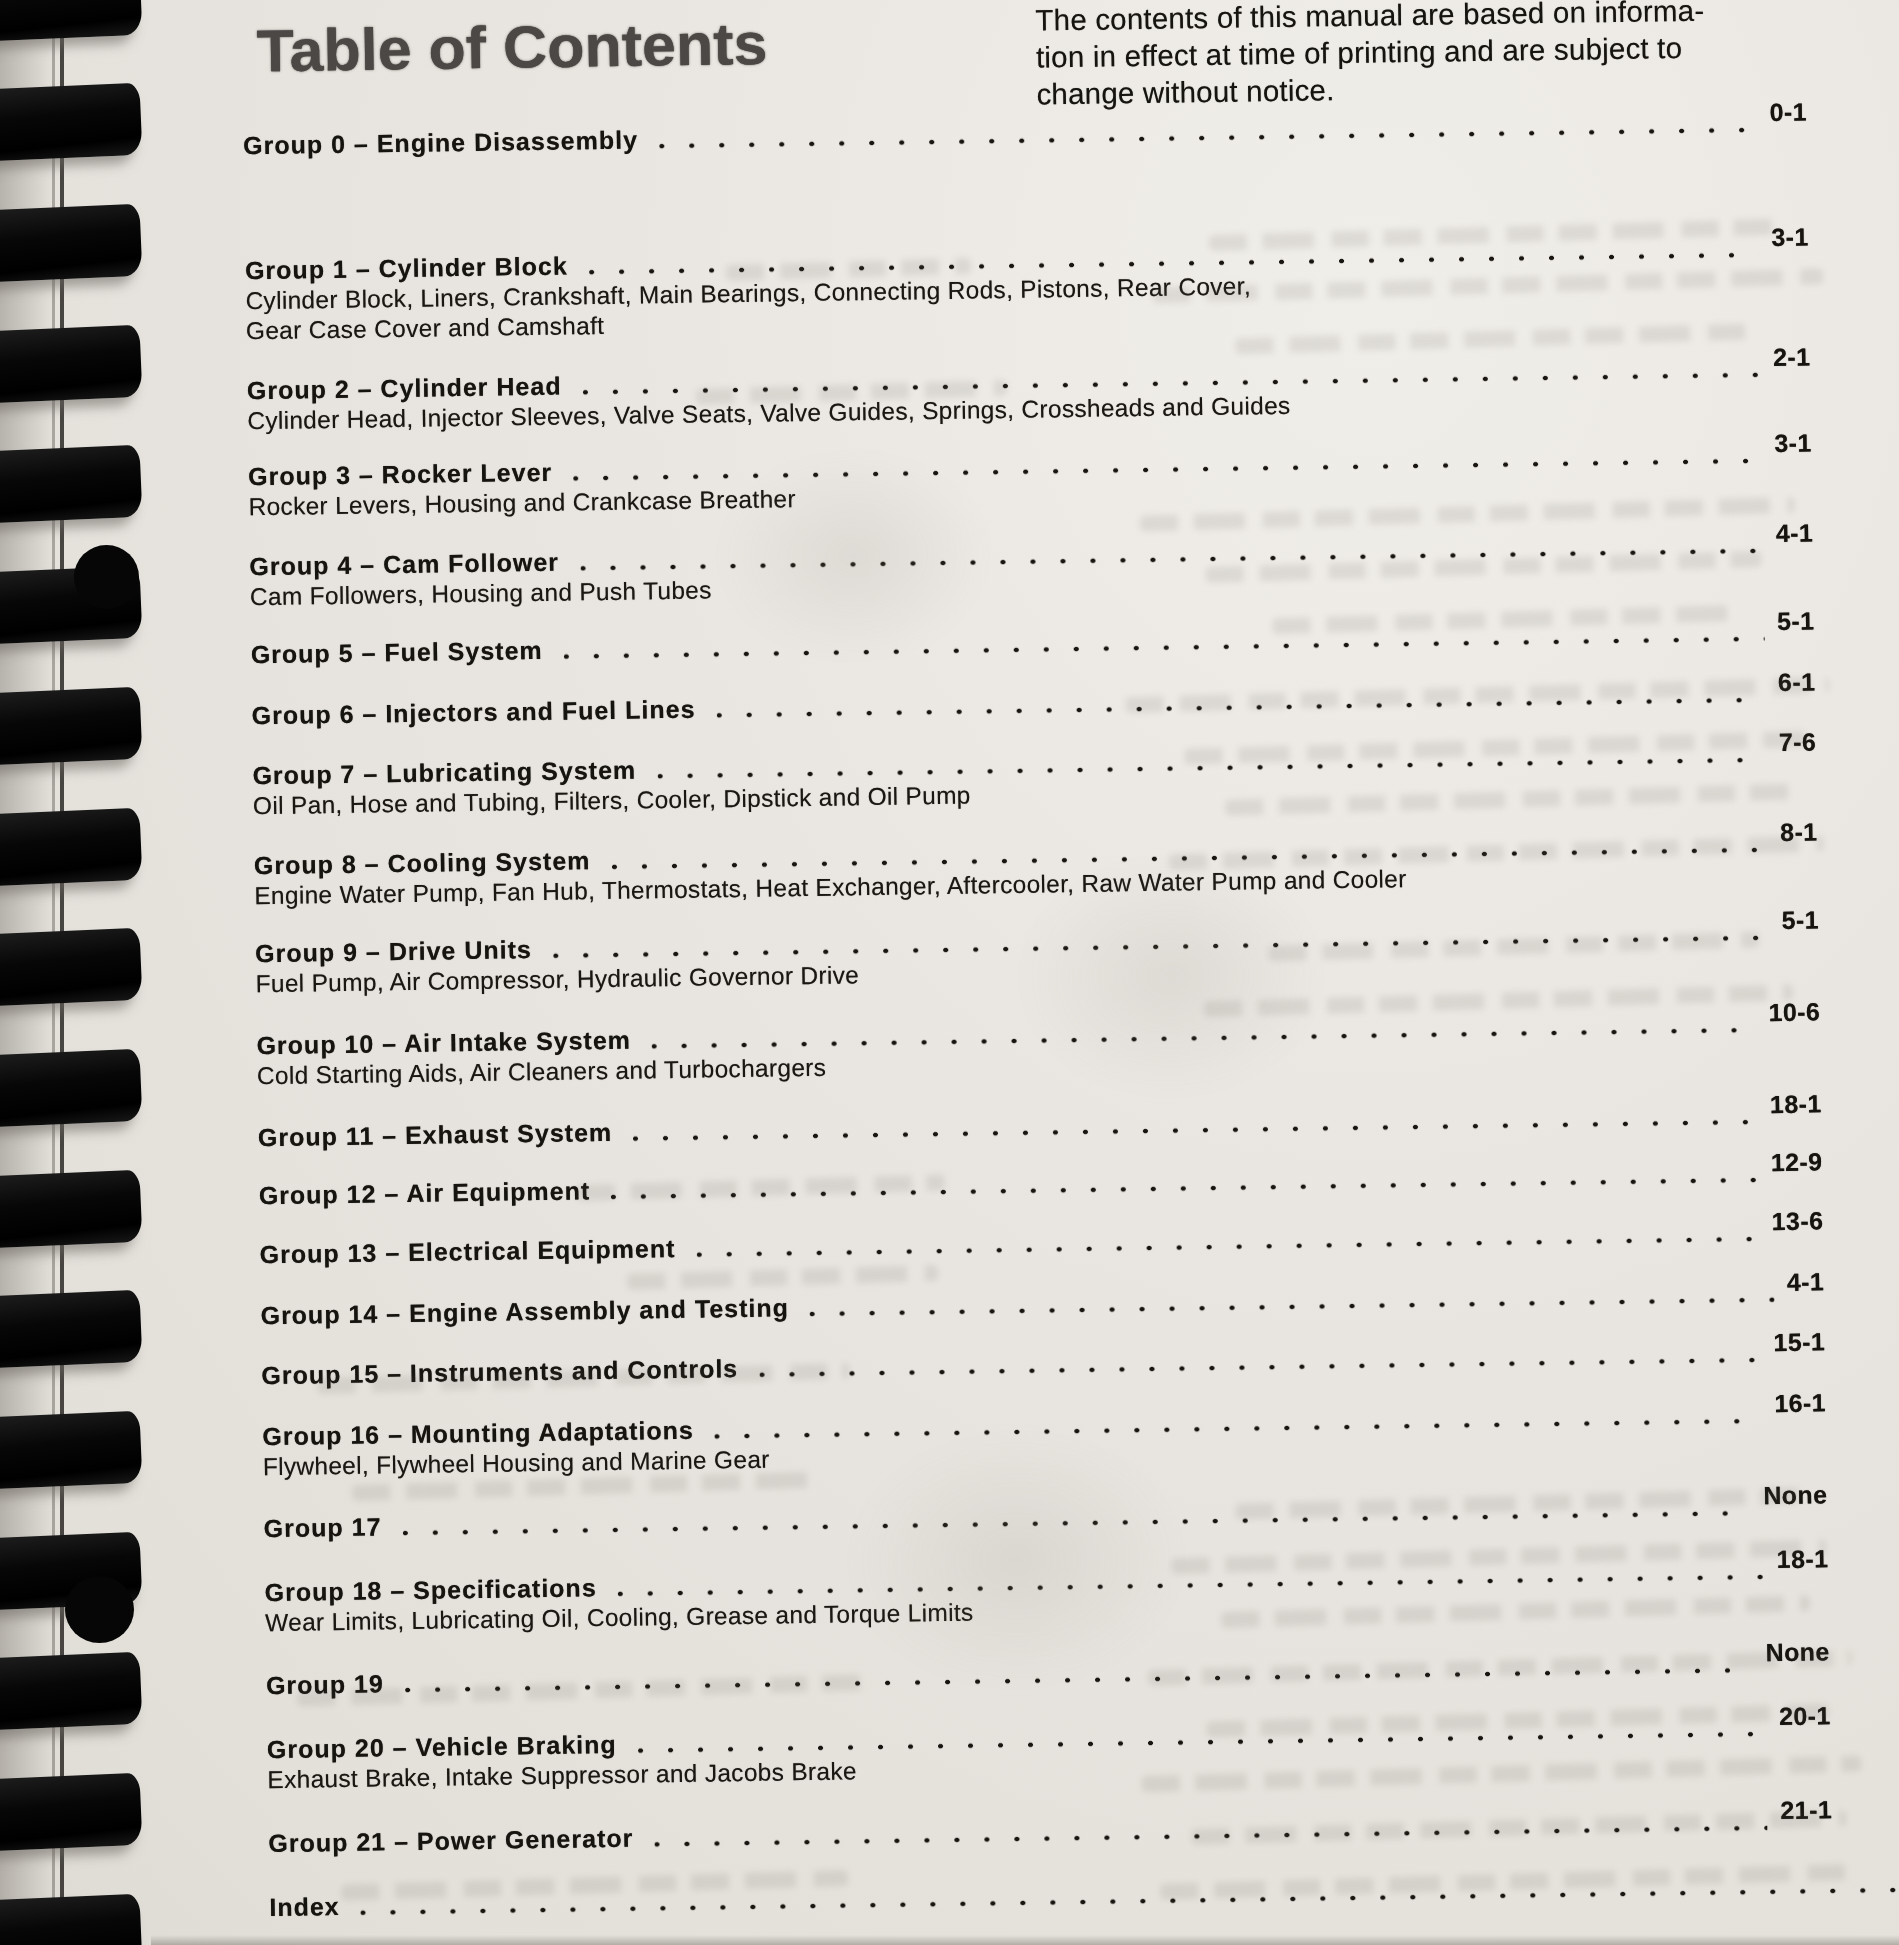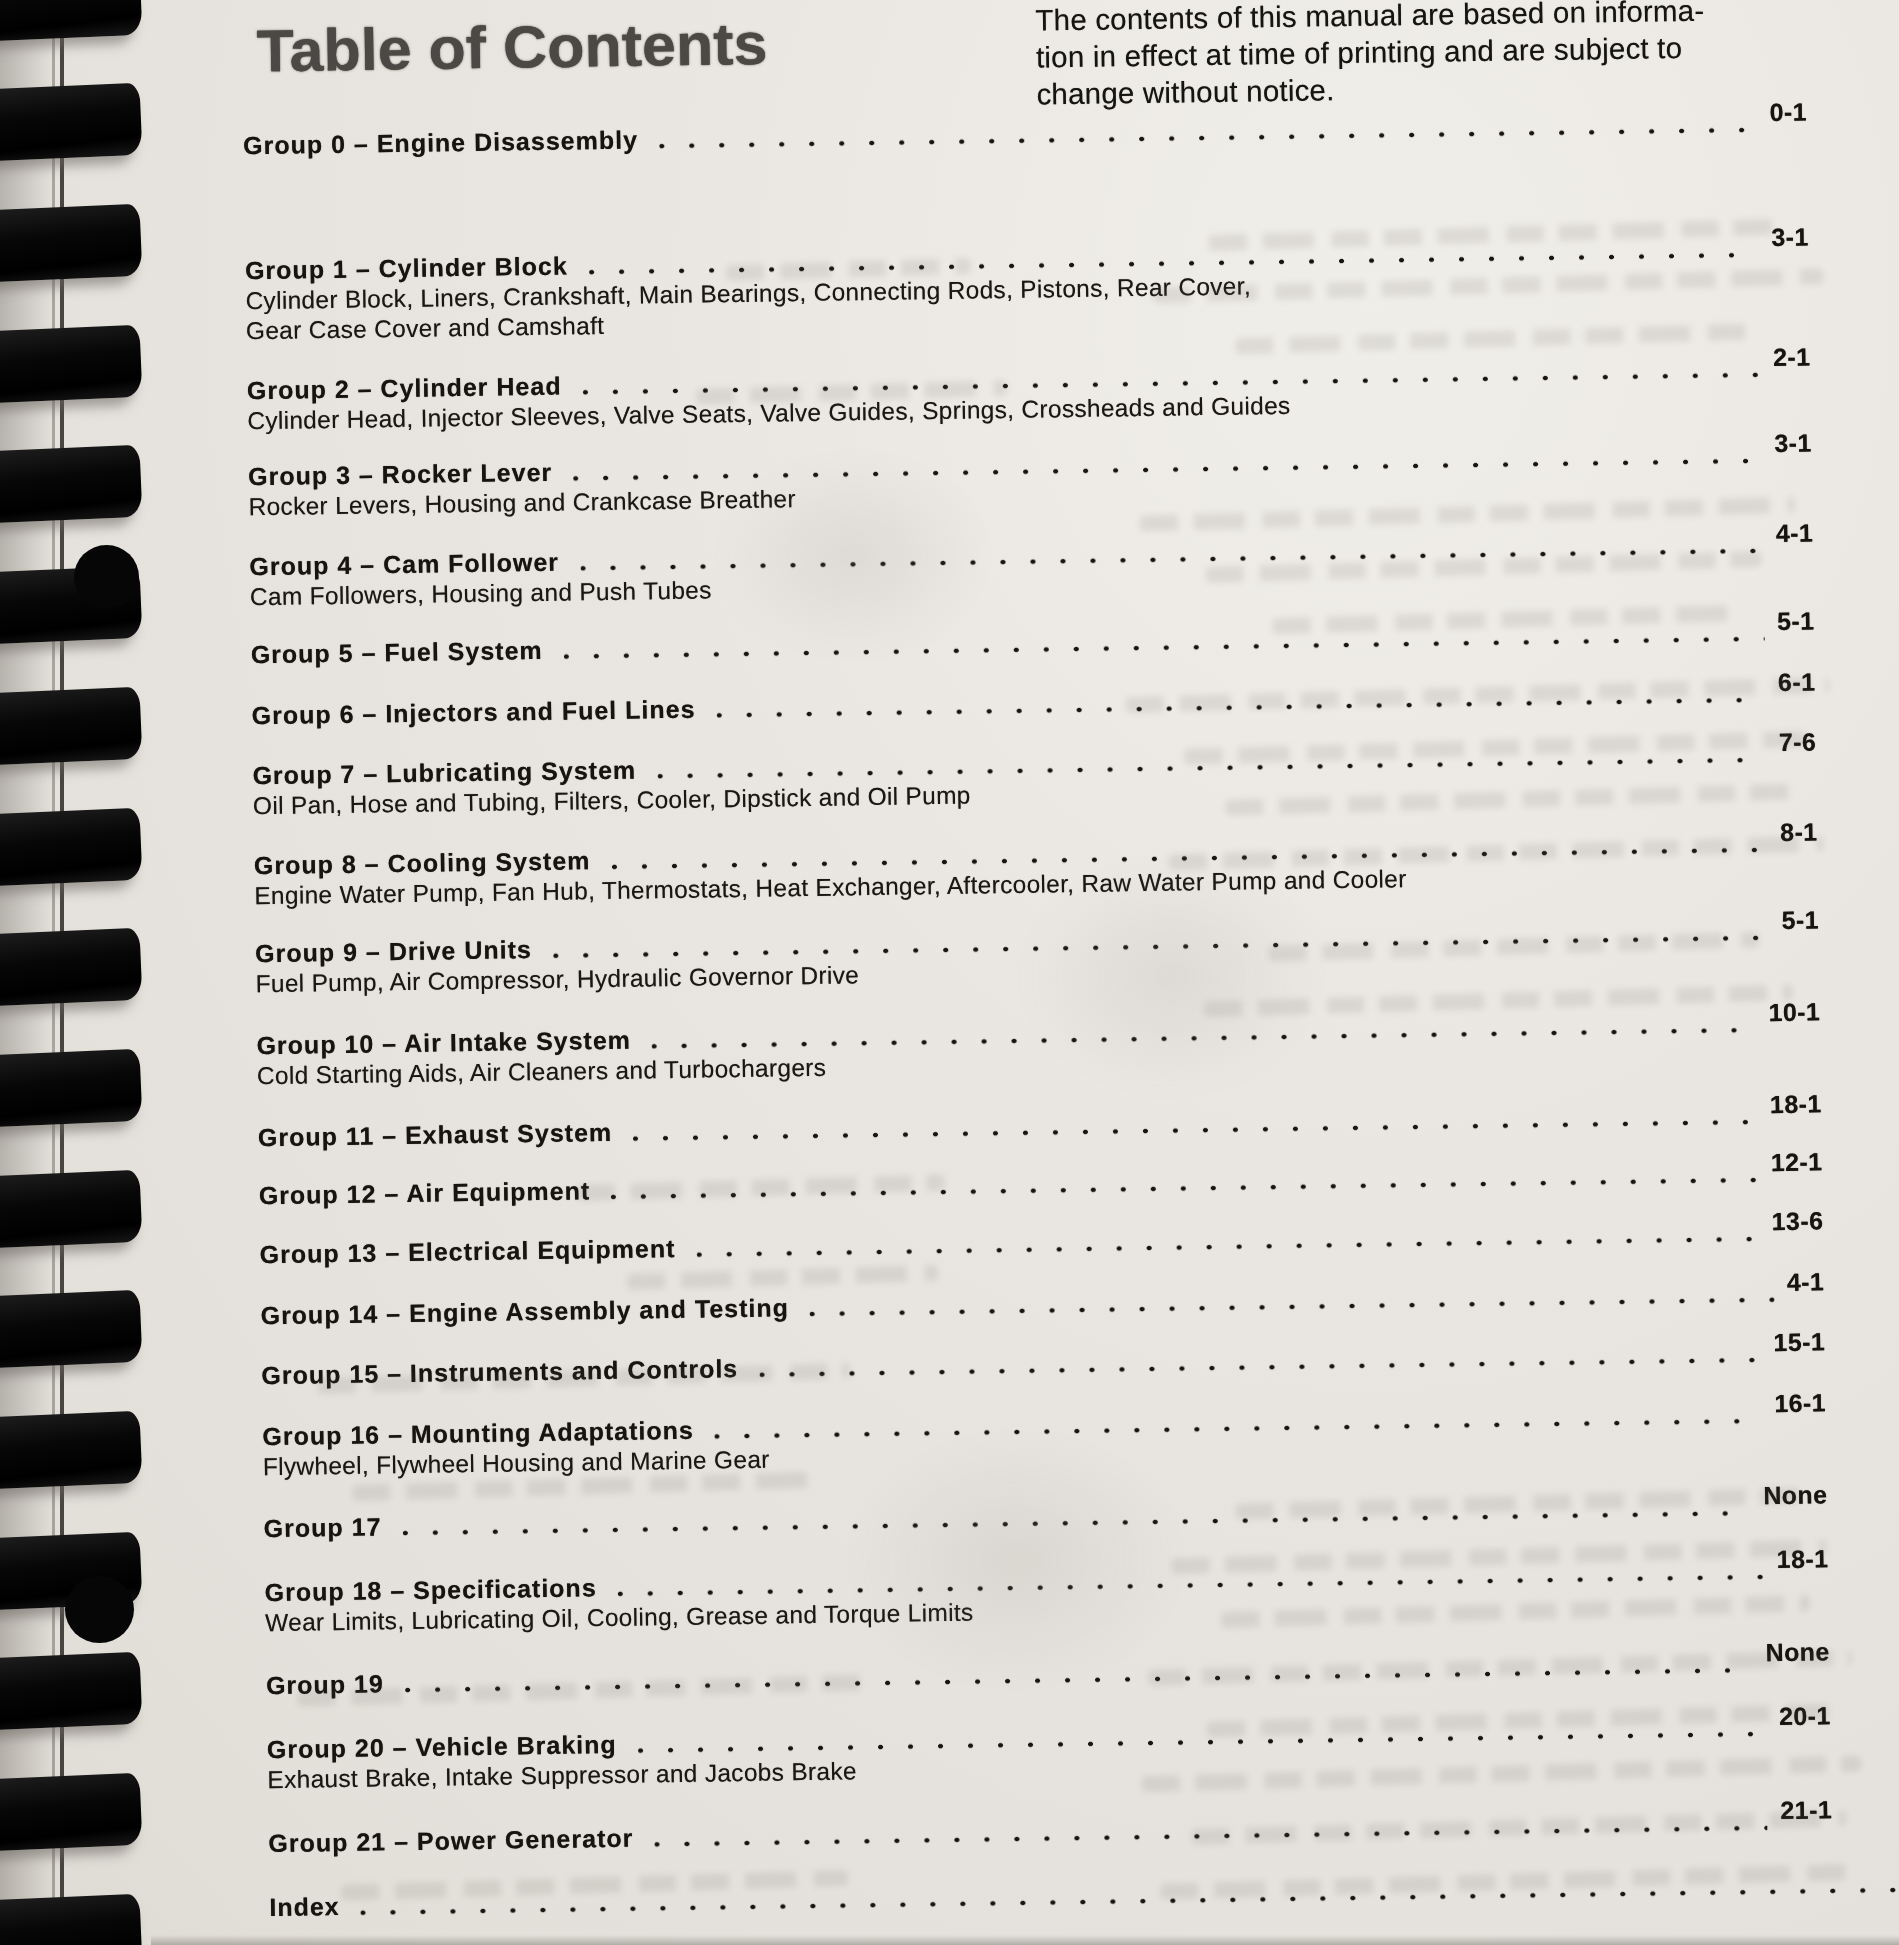--- a/index.html
+++ b/index.html
@@ -164,36 +164,36 @@
           <span class="glabel">Group 9 – Drive Units</span>
           <span class="leader"></span>
           <span class="pnum">5-1</span>
         </div>
         <div class="sub">Fuel Pump, Air Compressor, Hydraulic Governor Drive</div>
       </div>
       <div class="row" style="top: 1031px;">
         <div class="row-main">
           <span class="glabel">Group 10 – Air Intake System</span>
           <span class="leader"></span>
-          <span class="pnum">10-1</span>
+          <span class="pnum">10-6</span>
         </div>
         <div class="sub">Cold Starting Aids, Air Cleaners and Turbochargers</div>
       </div>
       <div class="row" style="top: 1123px;">
         <div class="row-main">
           <span class="glabel">Group 11 – Exhaust System</span>
           <span class="leader"></span>
           <span class="pnum">18-1</span>
         </div>
       </div>
       <div class="row" style="top: 1181px;">
         <div class="row-main">
           <span class="glabel">Group 12 – Air Equipment</span>
           <span class="leader"></span>
-          <span class="pnum">12-1</span>
+          <span class="pnum">12-9</span>
         </div>
       </div>
       <div class="row" style="top: 1240px;">
         <div class="row-main">
           <span class="glabel">Group 13 – Electrical Equipment</span>
           <span class="leader"></span>
           <span class="pnum">13-6</span>
         </div>
       </div>
       <div class="row" style="top: 1301px;">

